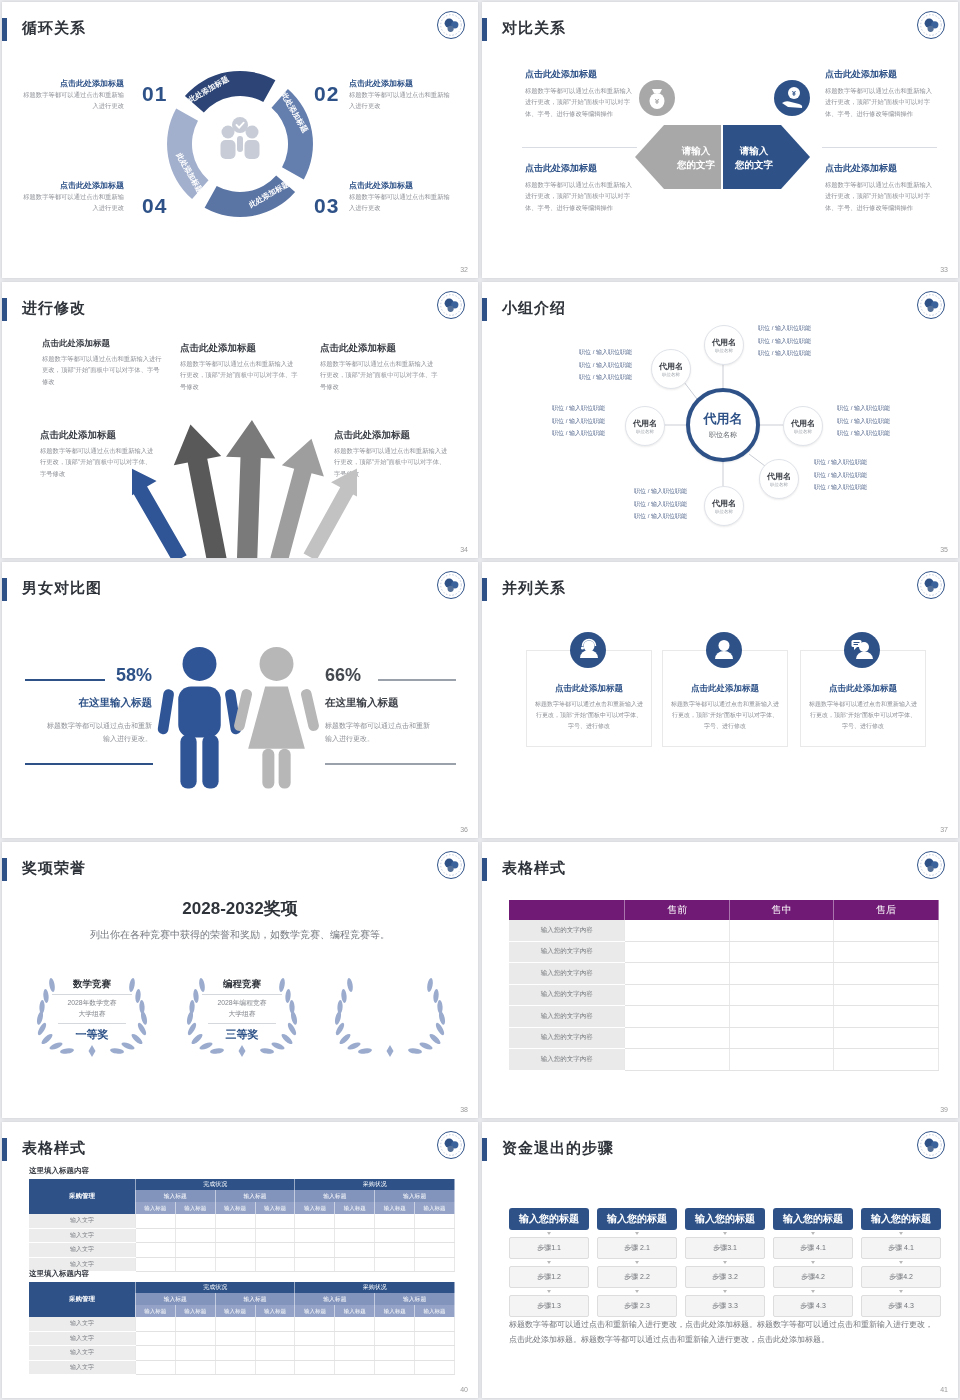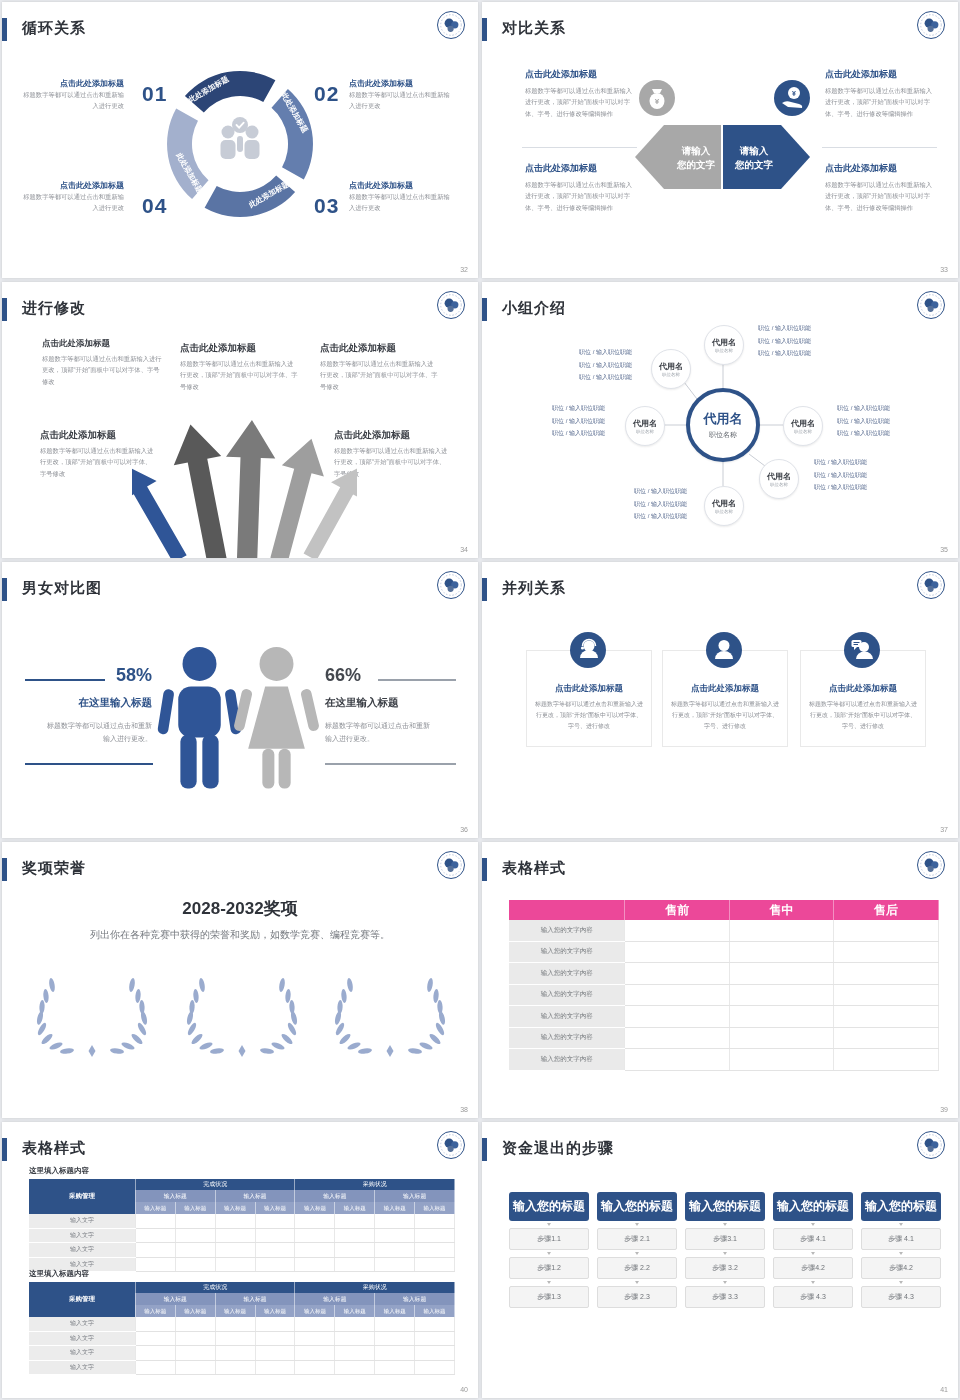--- a/index.html
+++ b/index.html
@@ -11,36 +11,36 @@
   .titlebar{position:absolute;top:16px;left:0;width:5px;height:23px;background:#2e5288;}
   .stitle{position:absolute;top:17px;left:20px;font-size:15px;font-weight:bold;color:#2f333a;letter-spacing:1px;}
   .pagenum{position:absolute;bottom:5px;right:10px;font-size:7px;color:#9a9a9a;}
   .h-blue{color:#2e5288;font-weight:bold;font-size:8px;}
   .h-dark{color:#3a3e45;font-weight:bold;font-size:8.5px;}
   .body-gray{color:#8d9096;font-size:6.3px;line-height:1.8;}
   .tr{text-align:right;} .tl{text-align:left;} .tc{text-align:center;}
   .bignum{font-size:21px;font-weight:bold;color:#2e5288;letter-spacing:1px;}
   
   .t39{border-collapse:collapse;width:430px;table-layout:fixed;font-size:7px;}
-  .t39 th{background:#ec4899;color:#fff;font-size:12px;font-weight:bold;height:18px;border-right:1px solid rgba(255,255,255,.4);}
+  .t39 th{background:#701a75;color:#fff;font-size:10px;font-weight:normal;height:18px;border-right:1px solid rgba(255,255,255,.4);}
   .t39 td{height:18.5px;border-bottom:1px solid #e3e3e3;border-right:1px solid #e8e8e8;}
   .t39 td.lbl{background:#eaeaea;color:#6f7377;font-size:6.5px;text-align:center;border-bottom:1px solid #fff;}
   
   .t40{border-collapse:collapse;width:426px;table-layout:fixed;}
   .t40 td{border-right:1px solid rgba(255,255,255,.5);}
   .t40 .corner{background:#2e5288;color:#fff;font-size:6.5px;font-weight:bold;text-align:center;}
   .t40 .g1{background:#2e5288;color:#fff;font-size:6px;text-align:center;height:10px;}
   .t40 .g2 td{background:#8394bc;color:#fff;font-size:5.8px;text-align:center;height:10px;}
   .t40 .g3 td{background:#93a2c6;color:#fff;font-size:5.5px;text-align:center;height:10px;}
   .t40 .br td{height:11.5px;border-bottom:1px solid #e2e2e2;border-right:1px solid #e8e8e8;background:#fff;}
   .t40 .br td.lbl{background:#ececec;color:#7a7e84;font-size:6px;text-align:center;border-bottom:1px solid #fff;}
   .t40cap{font-size:7.5px;font-weight:bold;color:#3a3e45;}
   
   .s41col{position:absolute;width:80px;}
-  .s41h{height:29px;background:#2e5288;border-radius:3px;color:#fff;font-size:12px;font-weight:bold;display:flex;align-items:center;justify-content:center;}
+  .s41h{height:22px;background:#2e5288;border-radius:3px;color:#fff;font-size:10px;font-weight:bold;display:flex;align-items:center;justify-content:center;margin-top:16px;}
   .s41b{height:22px;margin-top:7px;background:#f4f4f4;border:1px solid #ddd;border-radius:2px;color:#6e7277;font-size:7px;display:flex;align-items:center;justify-content:center;box-sizing:border-box;}
   .s41tri{width:0;height:0;border-left:2.5px solid transparent;border-right:2.5px solid transparent;border-top:3px solid #b9b9b9;margin:2px auto -5px auto;}
   
   .card37{position:absolute;top:88px;width:124px;height:95px;border:1px solid #e9e9e9;background:#fff;}
   
   .hr-light{position:absolute;height:1px;background:#d9dde3;}
   .hr-blue{position:absolute;height:1.5px;background:#2e5288;}
   .listline{font-size:6px;color:#55688d;line-height:2.1;}
   .sat{position:absolute;border-radius:50%;background:#fff;border:1px solid #e0e3e9;box-shadow:0 1px 2px rgba(0,0,0,.08);display:flex;flex-direction:column;align-items:center;justify-content:center;}
 </style>
@@ -429,20 +429,28 @@
           <ellipse cx="50" cy="32" rx="7" ry="2.6" transform="rotate(87 50 32)"></ellipse>
           <ellipse cx="52" cy="43" rx="7" ry="2.6" transform="rotate(76 52 43)"></ellipse>
           <ellipse cx="50" cy="54" rx="7" ry="2.6" transform="rotate(60 50 54)"></ellipse>
           <ellipse cx="45" cy="64" rx="7" ry="2.6" transform="rotate(42 45 64)"></ellipse>
           <ellipse cx="36" cy="71" rx="7" ry="2.6" transform="rotate(22 36 71)"></ellipse>
           <ellipse cx="25" cy="76" rx="7" ry="2.6" transform="rotate(8 25 76)"></ellipse>
         </g>
         <path d="M-3.5,76 L0,70 L3.5,76 L0,82 Z"></path>
       </g>
     </svg>
+    <div class="abs tc" style="left:40px;top:136px;width:100px">
+      <div style="font-size:9.5px;font-weight:bold;color:#2f333a">数学竞赛</div>
+      <div style="height:1px;background:#d5d8dd;margin:3px 10px"></div>
+      <div style="font-size:6.8px;color:#82868c;line-height:1.6">2028年数学竞赛</div>
+      <div style="font-size:6.8px;color:#82868c;line-height:1.6">大学组赛</div>
+      <div style="height:1px;background:#d5d8dd;margin:3px 16px"></div>
+      <div style="font-size:11px;font-weight:bold;color:#2e5288">一等奖</div>
+    </div>
 
     <svg class="abs" style="left:180px;top:128px" width="120" height="92" viewBox="-60 -5 120 92">
       <g fill="#9aabce">
         <g>
           <ellipse cx="40" cy="10" rx="7" ry="2.6" transform="rotate(100 40 10)"></ellipse>
           <ellipse cx="46" cy="21" rx="7" ry="2.6" transform="rotate(95 46 21)"></ellipse>
           <ellipse cx="50" cy="32" rx="7" ry="2.6" transform="rotate(87 50 32)"></ellipse>
           <ellipse cx="52" cy="43" rx="7" ry="2.6" transform="rotate(76 52 43)"></ellipse>
           <ellipse cx="50" cy="54" rx="7" ry="2.6" transform="rotate(60 50 54)"></ellipse>
           <ellipse cx="45" cy="64" rx="7" ry="2.6" transform="rotate(42 45 64)"></ellipse>
@@ -455,20 +463,28 @@
           <ellipse cx="50" cy="32" rx="7" ry="2.6" transform="rotate(87 50 32)"></ellipse>
           <ellipse cx="52" cy="43" rx="7" ry="2.6" transform="rotate(76 52 43)"></ellipse>
           <ellipse cx="50" cy="54" rx="7" ry="2.6" transform="rotate(60 50 54)"></ellipse>
           <ellipse cx="45" cy="64" rx="7" ry="2.6" transform="rotate(42 45 64)"></ellipse>
           <ellipse cx="36" cy="71" rx="7" ry="2.6" transform="rotate(22 36 71)"></ellipse>
           <ellipse cx="25" cy="76" rx="7" ry="2.6" transform="rotate(8 25 76)"></ellipse>
         </g>
         <path d="M-3.5,76 L0,70 L3.5,76 L0,82 Z"></path>
       </g>
     </svg>
+    <div class="abs tc" style="left:190px;top:136px;width:100px">
+      <div style="font-size:9.5px;font-weight:bold;color:#2f333a">编程竞赛</div>
+      <div style="height:1px;background:#d5d8dd;margin:3px 10px"></div>
+      <div style="font-size:6.8px;color:#82868c;line-height:1.6">2028年编程竞赛</div>
+      <div style="font-size:6.8px;color:#82868c;line-height:1.6">大学组赛</div>
+      <div style="height:1px;background:#d5d8dd;margin:3px 16px"></div>
+      <div style="font-size:11px;font-weight:bold;color:#2e5288">三等奖</div>
+    </div>
 
     <svg class="abs" style="left:328px;top:128px" width="120" height="92" viewBox="-60 -5 120 92">
       <g fill="#9aabce">
         <g>
           <ellipse cx="40" cy="10" rx="7" ry="2.6" transform="rotate(100 40 10)"></ellipse>
           <ellipse cx="46" cy="21" rx="7" ry="2.6" transform="rotate(95 46 21)"></ellipse>
           <ellipse cx="50" cy="32" rx="7" ry="2.6" transform="rotate(87 50 32)"></ellipse>
           <ellipse cx="52" cy="43" rx="7" ry="2.6" transform="rotate(76 52 43)"></ellipse>
           <ellipse cx="50" cy="54" rx="7" ry="2.6" transform="rotate(60 50 54)"></ellipse>
           <ellipse cx="45" cy="64" rx="7" ry="2.6" transform="rotate(42 45 64)"></ellipse>
@@ -782,17 +798,18 @@
     <div class="s41col" style="left:379px;top:70px">
       <div class="s41h">输入您的标题</div>
       <div class="s41tri"></div>
       <div class="s41b">步骤 4.1</div>
       <div class="s41tri"></div>
       <div class="s41b">步骤4.2</div>
       <div class="s41tri"></div>
       <div class="s41b">步骤 4.3</div>
     </div>
 
+    <div class="abs tl" style="left:27px;top:195px;width:430px;font-size:8px;color:#717479;line-height:1.9">标题数字等都可以通过点击和重新输入进行更改，点击此处添加标题。标题数字等都可以通过点击和重新输入进行更改，点击此处添加标题。标题数字等都可以通过点击和重新输入进行更改，点击此处添加标题。</div>
     <div class="pagenum">41</div>
   </div>
     </div>
 
 </div>
 
 </body></html>

